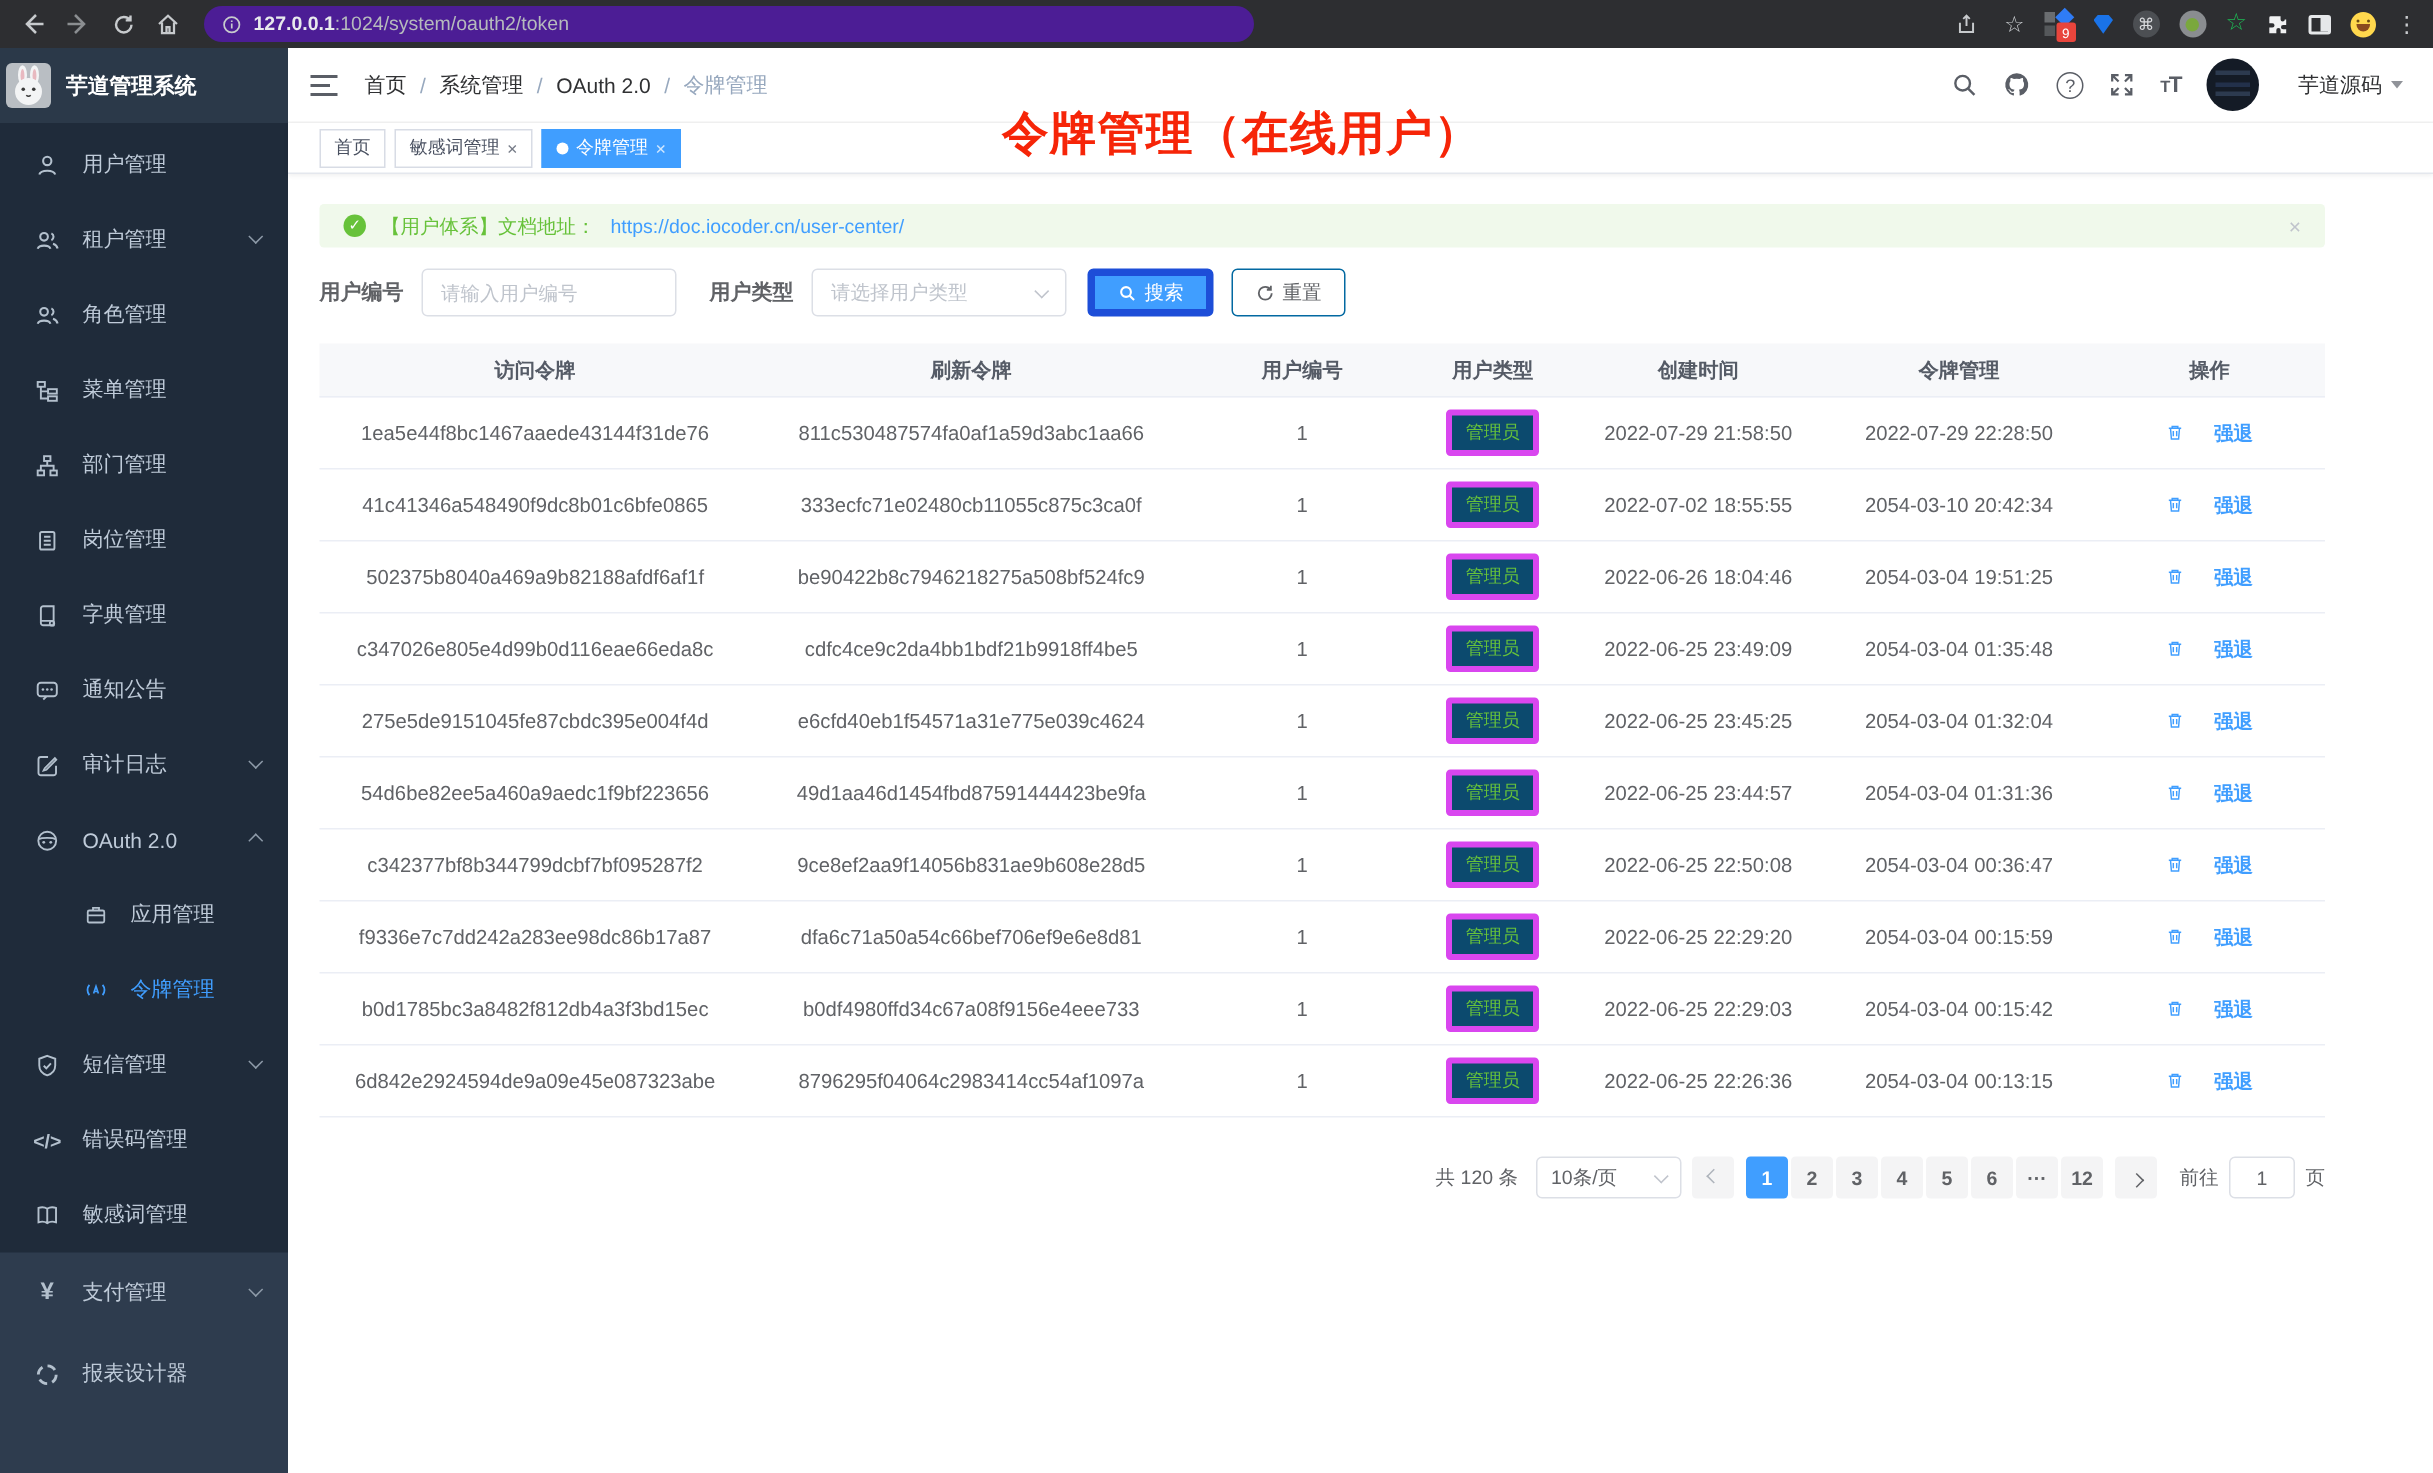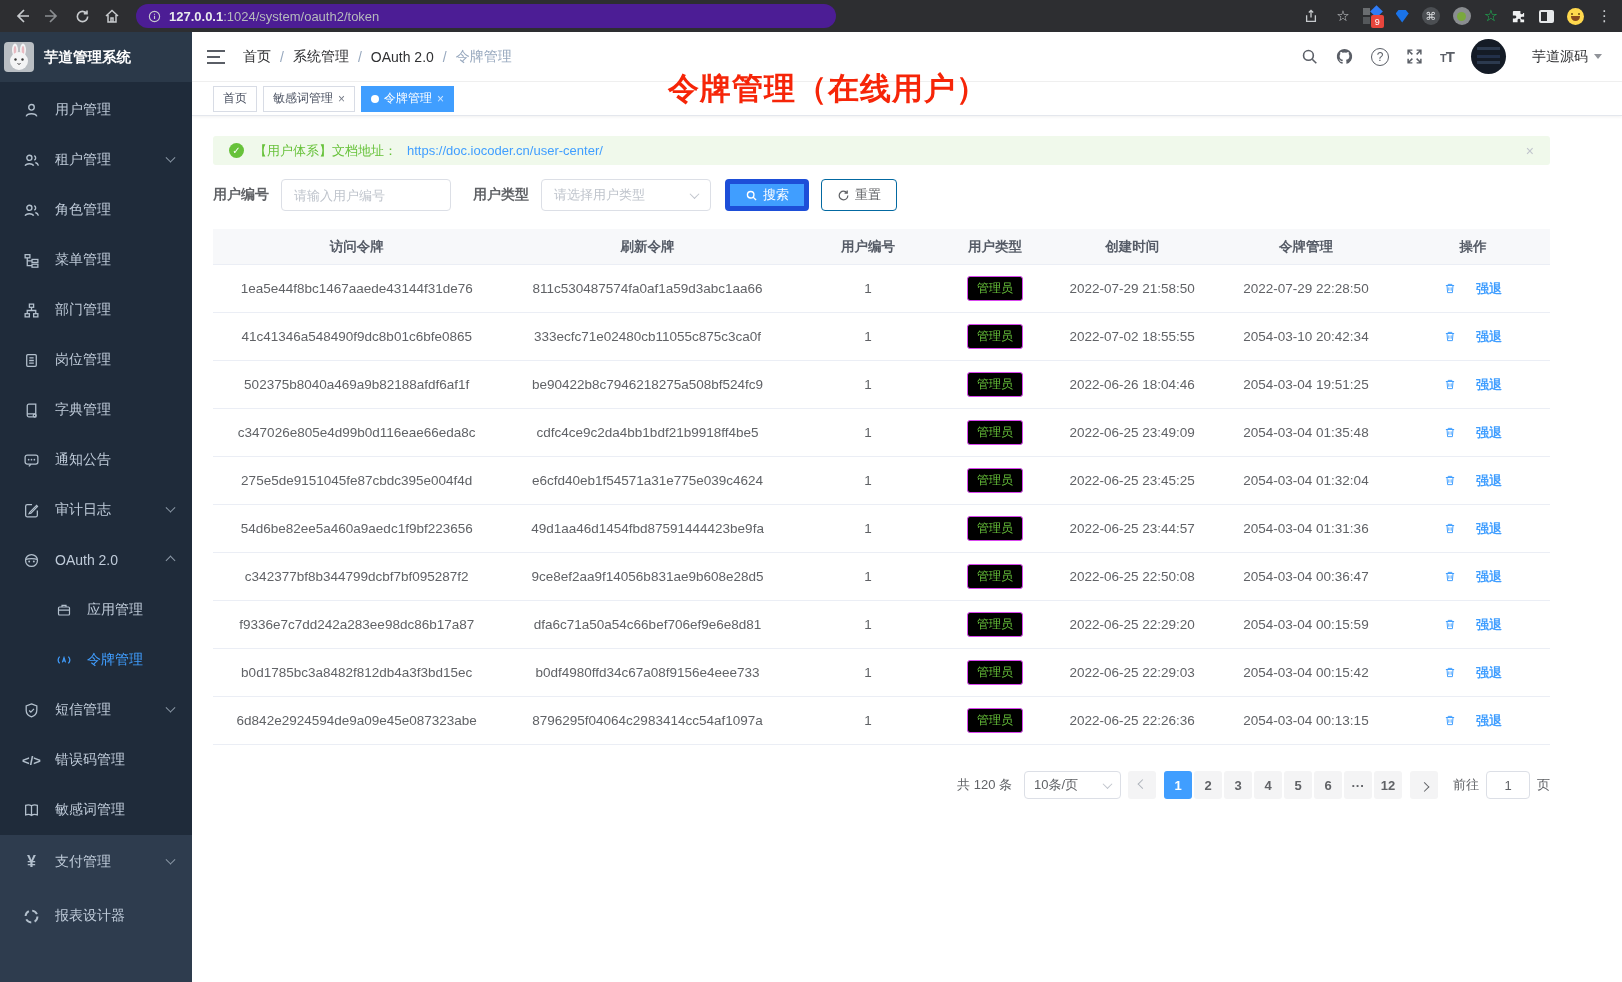--- a/index.html
+++ b/index.html
@@ -89,21 +89,21 @@
   .sel-chev { width:7px; height:7px; border-right:1.3px solid #c0c4cc; border-bottom:1.3px solid #c0c4cc; transform:rotate(45deg) translate(-1px,-1px); }
   .btn { height:32px; border-radius:4px; font-size:13px; display:flex; align-items:center; justify-content:center; gap:5px; cursor:pointer; padding:0 15px; }
   .btn-primary { background:#409eff; color:#fff; border:5px solid #1d4ed8; }
   .btn-plain { background:#fff; color:#606266; border:1px solid #0369a1; margin-left:2px; }
 
   .table { width:1337px; margin-top:18px; font-size:13.5px; color:#606266; }
   .t-head { display:flex; background:#f7f8fa; height:36px; align-items:center; font-weight:700; color:#555b66; border-bottom:1px solid #ebeef5; }
   .t-row { display:flex; height:48px; align-items:center; border-bottom:1px solid #ebeef5; }
   .td,.th { text-align:center; display:flex; align-items:center; justify-content:center; padding:0 4px; }
   .c1{width:21.5%;} .c2{width:22%;} .c3{width:11%;} .c4{width:8%;} .c5{width:12.5%;} .c6{width:13.5%;} .c7{width:11.5%;}
-  .tag-admin { background:#000000; border:1px solid #d946ef; color:#67c23a; font-size:12px; padding:3px 9px; border-radius:3px; }
+  .tag-admin { background:#0c4a6e; border:4px solid #d946ef; color:#67c23a; font-size:12px; padding:3px 9px; border-radius:3px; }
   .force-logout { color:#409eff; font-size:13px; display:flex; align-items:center; gap:20px; cursor:pointer;font-weight:bold; }
 
   .pager { width:1337px; margin-top:26px; display:flex; align-items:center; justify-content:flex-end; gap:6px; font-size:13px; color:#606266; }
   .pg-total { margin-right:6px; }
   .pg-size { width:97px; height:28px; border:1px solid #dcdfe6; border-radius:4px; display:flex; align-items:center; justify-content:space-between; padding:0 9px; color:#606266; }
   .pg-btn { min-width:28px; height:28px; border-radius:3px; background:#f4f4f5; display:flex; align-items:center; justify-content:center; font-weight:700; color:#606266; cursor:pointer; margin:0 1px; padding:0 6px; }
   .pg-btn.active { background:#409eff; color:#fff; }
   .pg-chev { width:7px; height:7px; border-right:1.6px solid #aeb3bb; border-bottom:1.6px solid #aeb3bb; }
   .pg-chev.left { transform:rotate(135deg) translate(-1px,1px); }
   .pg-chev.right { transform:rotate(-45deg) translate(-1px,1px); border-color:#606266; }

